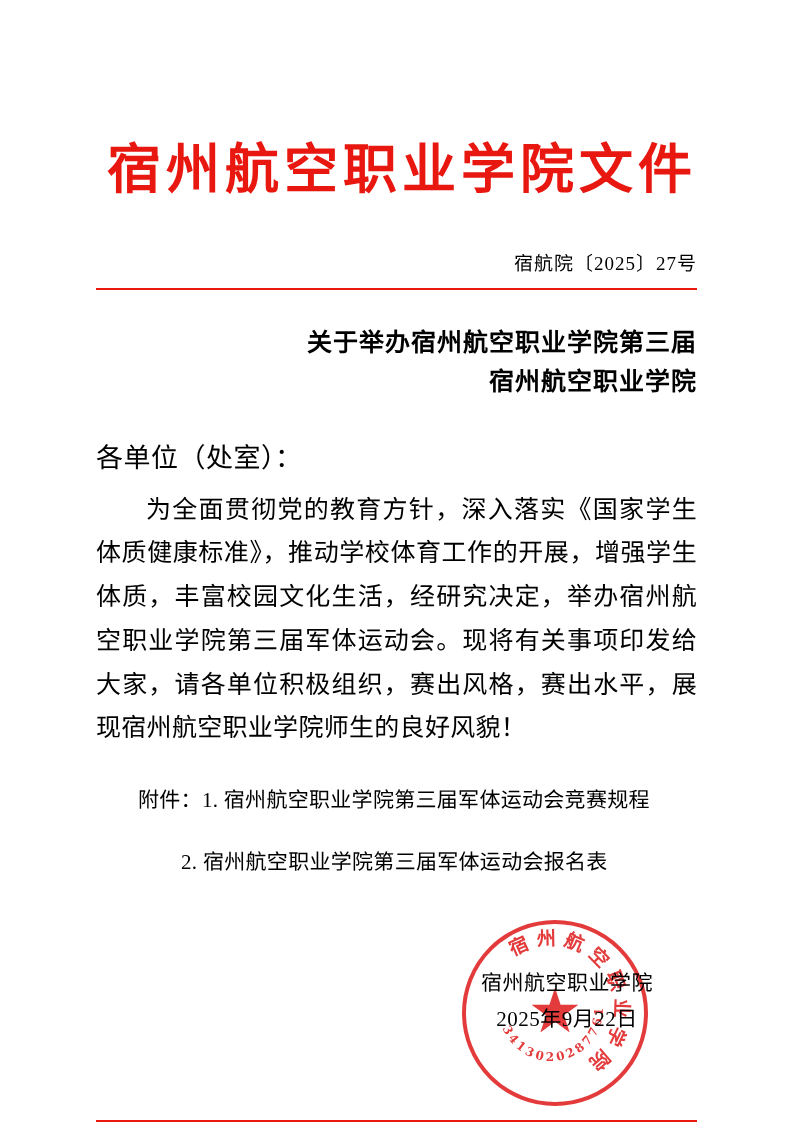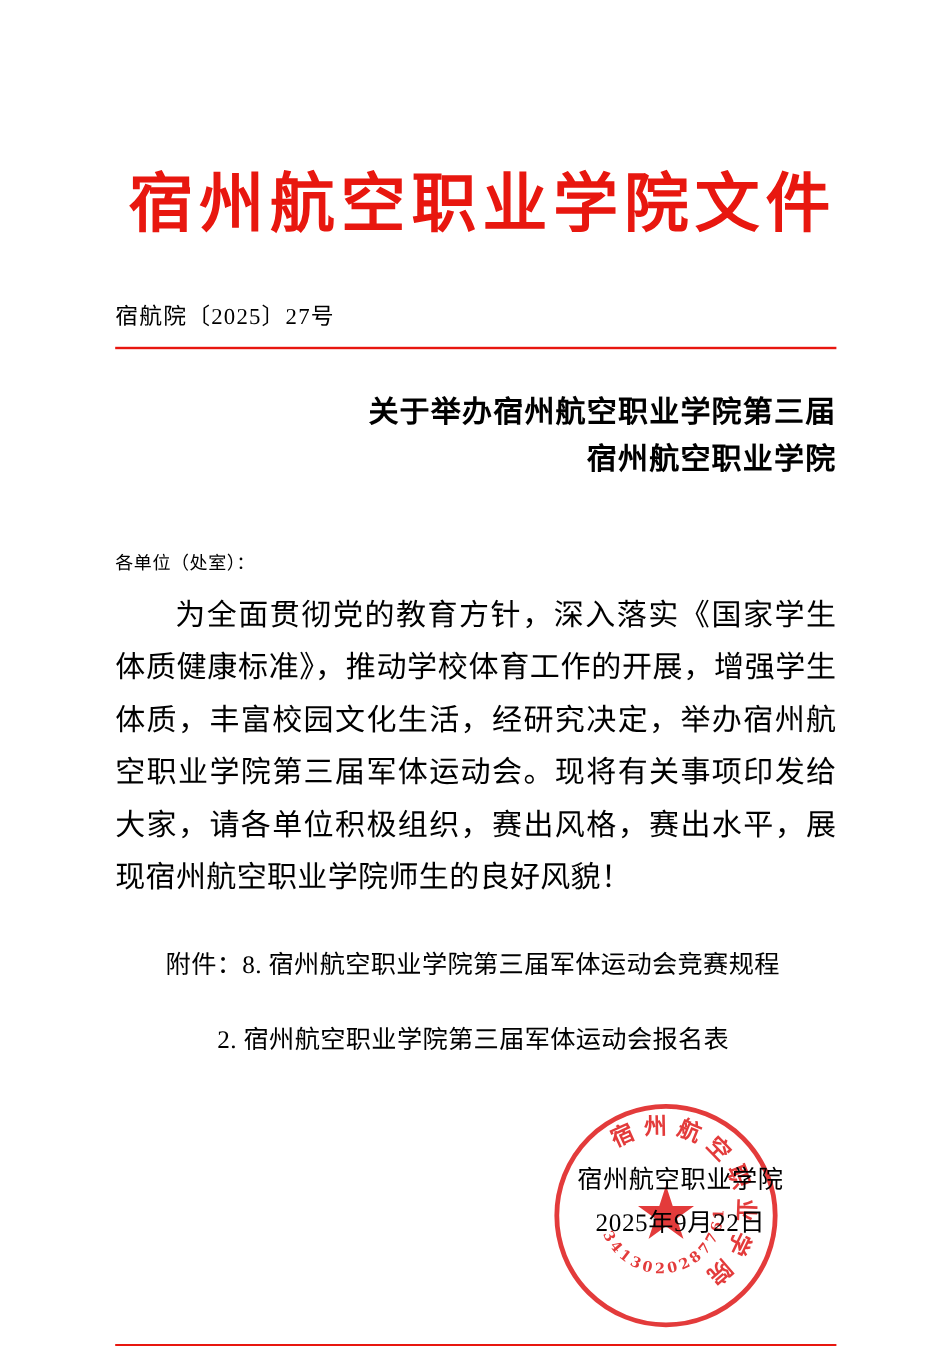--- a/index.html
+++ b/index.html
@@ -31,21 +31,21 @@
     color: #e8170f;
     font-family: "DejaVu Serif", "Liberation Serif", serif;
     font-weight: bold;
     font-size: 54px;
     letter-spacing: 5px;
     line-height: 1.15;
     white-space: nowrap;
   }
 
   .doc-number {
-    text-align: left;
+    text-align: right;
     margin-top: 48px;
     font-size: 19px;
     letter-spacing: 1px;
     font-family: "Liberation Serif", "DejaVu Serif", serif;
   }
 
   .red-rule {
     margin-top: 13px;
     height: 2px;
     background: #e8170f;
@@ -59,22 +59,22 @@
     font-size: 25px;
     font-weight: bold;
     line-height: 1.55;
     letter-spacing: 1px;
     font-family: "DejaVu Serif", "Liberation Serif", serif;
   }
   .doc-title .line { display: block; }
 
   
   .salutation {
-    margin-top: 54px;
-    font-size: 15px;
+    margin-top: 34px;
+    font-size: 27px;
     letter-spacing: 0.5px;
   }
 
   .para {
     margin-top: 13px;
     font-size: 25px;
     line-height: 1.75;
     text-align: justify;
     text-justify: inter-ideograph;
     text-indent: 2em;
@@ -154,21 +154,21 @@
   <div class="doc-title">
     <span class="line">关于举办宿州航空职业学院第三届</span>
     <span class="line">宿州航空职业学院</span>
   </div>
 
   <div class="salutation">各单位（处室）：</div>
 
   <div class="para">为全面贯彻党的教育方针，深入落实《国家学生体质健康标准》，推动学校体育工作的开展，增强学生体质，丰富校园文化生活，经研究决定，举办宿州航空职业学院第三届军体运动会。现将有关事项印发给大家，请各单位积极组织，赛出风格，赛出水平，展现宿州航空职业学院师生的良好风貌！</div>
 
   <div class="attachments">
-    <div class="att-first">附件：8. 宿州航空职业学院第三届军体运动会竞赛规程</div>
+    <div class="att-first">附件：1. 宿州航空职业学院第三届军体运动会竞赛规程</div>
     <div class="att-rest">2. 宿州航空职业学院第三届军体运动会报名表</div>
   </div>
 
   <div class="seal">
     <svg width="170" height="170" viewBox="0 0 170 170" aria-hidden="true">
       <defs>
         <path id="ringPath" d="M 85,85 m -64,0 a 64,64 0 1,1 128,0 a 64,64 0 1,1 -128,0"></path>
         <path id="ringPathBottom" d="M 85,85 m -52,0 a 52,52 0 1,0 104,0"></path>
       </defs>
       <text font-size="19" letter-spacing="7">

